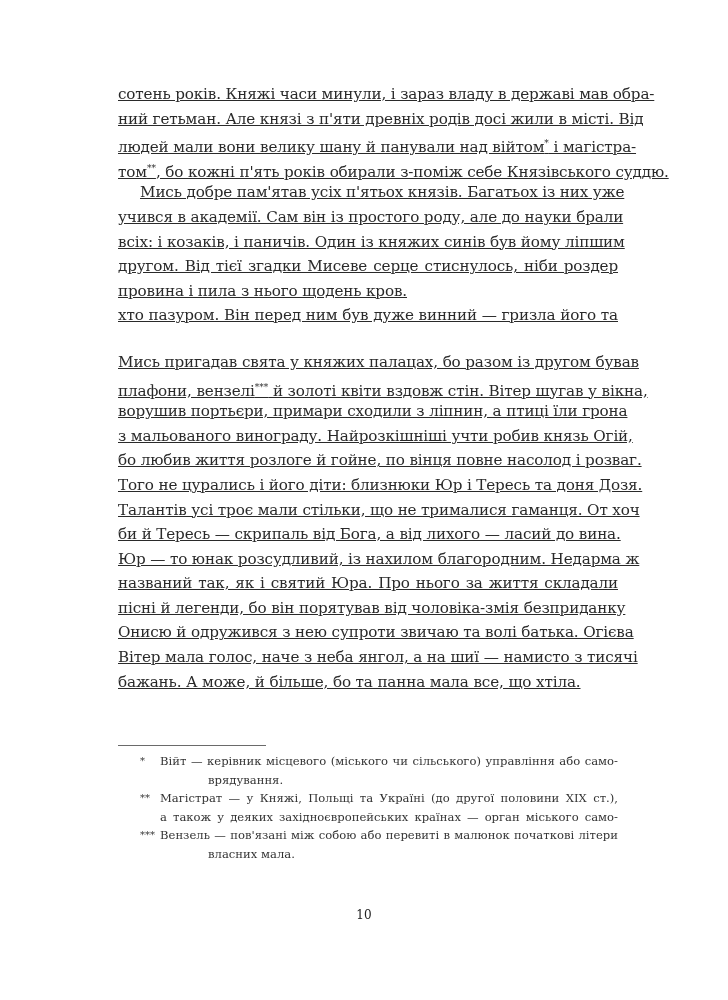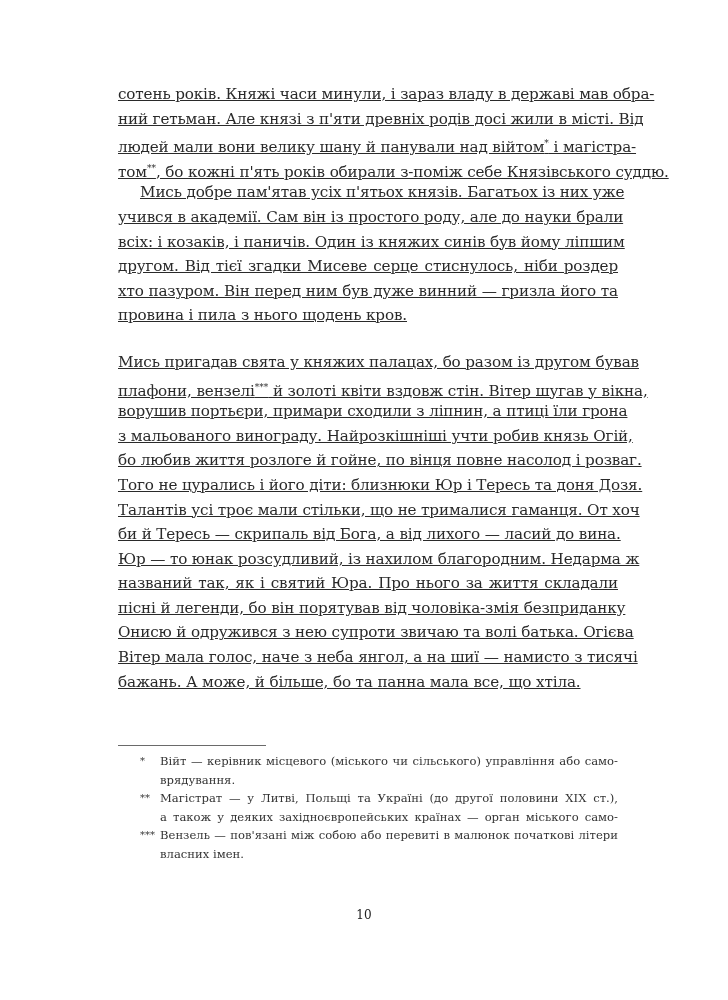--- a/index.html
+++ b/index.html
@@ -52,21 +52,21 @@
     .fn { position: relative; padding-left: 42px; margin: 0; }
     .fn .mark {
       position: absolute; left: 22px; top: 0;
       font-size: 10px;
       width: 14px;
     }
     .fn .fl {
       display: block; white-space: nowrap;
       text-align: justify; text-align-last: justify;
     }
-    .fn .fl.last { text-align-last: left; }
+    .fn .fl.last { text-align-last: left; margin-left: 48px; }
     .page-number {
       position: absolute;
       left: 0; width: 728px;
       top: 908px;
       text-align: center;
       font-size: 12px;
       color: #222;
     }
   </style>
 </head>
@@ -79,22 +79,22 @@
     <span class="line">ний гетьман. Але князі з п'яти древніх родів досі жили в місті. Від</span>
     <span class="line"><span>людей мали вони велику шану й панували над війтом</span><span class="sup">*</span><span> і магістра-</span></span>
     <span class="line last"><span>том</span><span class="sup">**</span><span>, бо кожні п'ять років обирали з-поміж себе Князівського суддю.</span></span>
   </p>
 
   <p class="para">
     <span class="line indent">Мись добре пам'ятав усіх п'ятьох князів. Багатьох із них уже</span>
     <span class="line">учився в академії. Сам він із простого роду, але до науки брали</span>
     <span class="line">всіх: і козаків, і паничів. Один із княжих синів був йому ліпшим</span>
     <span class="line">другом. Від тієї згадки Мисеве серце стиснулось, ніби роздер</span>
+    <span class="line last">провина і пила з нього щодень кров.</span>
     <span class="line">хто пазуром. Він перед ним був дуже винний — гризла його та</span>
-    <span class="line last">провина і пила з нього щодень кров.</span>
   </p>
 
   <div class="para-gap"></div>
 
   <p class="para">
     <span class="line">Мись пригадав свята у княжих палацах, бо разом із другом бував</span>
     <span class="line"><span>плафони, вензелі</span><span class="sup">***</span><span> й золоті квіти вздовж стін. Вітер шугав у вікна,</span></span>
     <span class="line">ворушив портьєри, примари сходили з ліпнин, а птиці їли грона</span>
     <span class="line">з мальованого винограду. Найрозкішніші учти робив князь Огій,</span>
     <span class="line">бо любив життя розлоге й гойне, по вінця повне насолод і розваг.</span>
@@ -113,23 +113,23 @@
 <div class="rule"></div>
 
 <div class="footnotes">
   <div class="fn">
     <span class="mark">*</span>
     <span class="fl">Війт — керівник місцевого (міського чи сільського) управління або само-</span>
     <span class="fl last">врядування.</span>
   </div>
   <div class="fn">
     <span class="mark">**</span>
-    <span class="fl">Магістрат — у Литві, Польщі та Україні (до другої половини XIX ст.),</span>
+    <span class="fl">Магістрат — у Княжі, Польщі та Україні (до другої половини XIX ст.),</span>
     <span class="fl">а також у деяких західноєвропейських країнах — орган міського само-</span>
   </div>
   <div class="fn">
     <span class="mark">***</span>
     <span class="fl">Вензель — пов'язані між собою або перевиті в малюнок початкові літери</span>
-    <span class="fl last">власних імен.</span>
+    <span class="fl last">власних мала.</span>
   </div>
 </div>
 
 <div class="page-number">10</div>
 
 </body></html>

